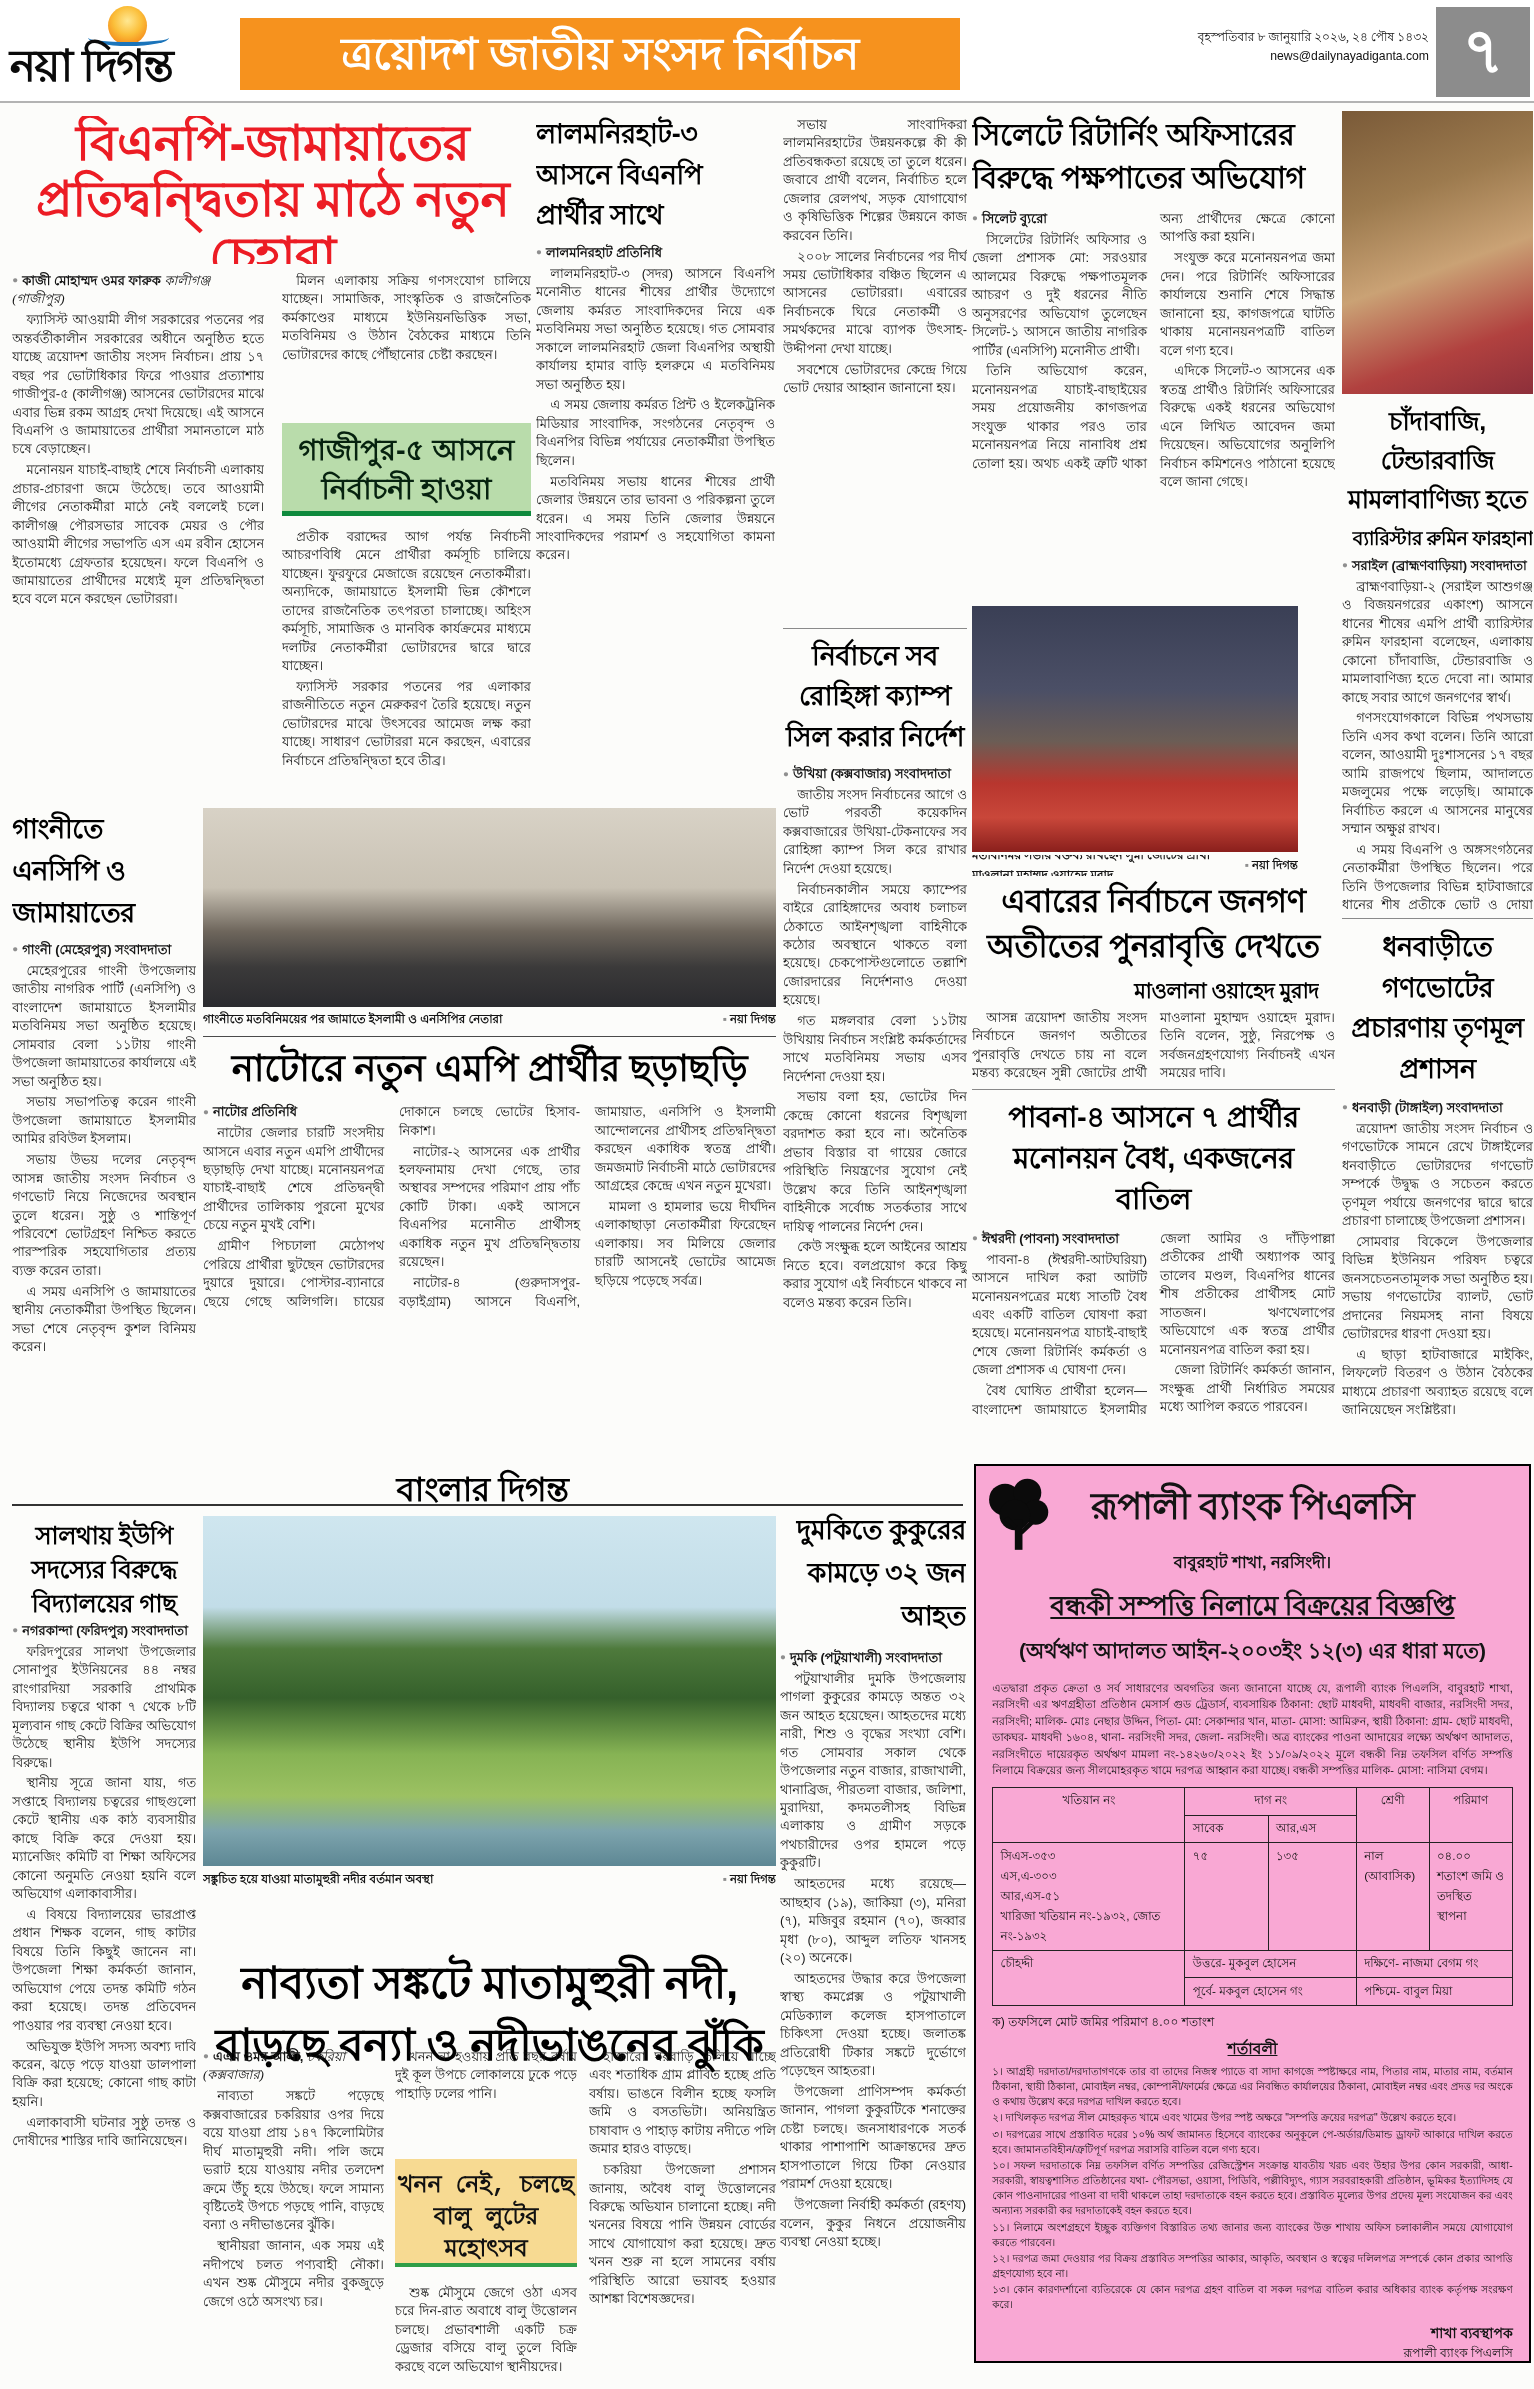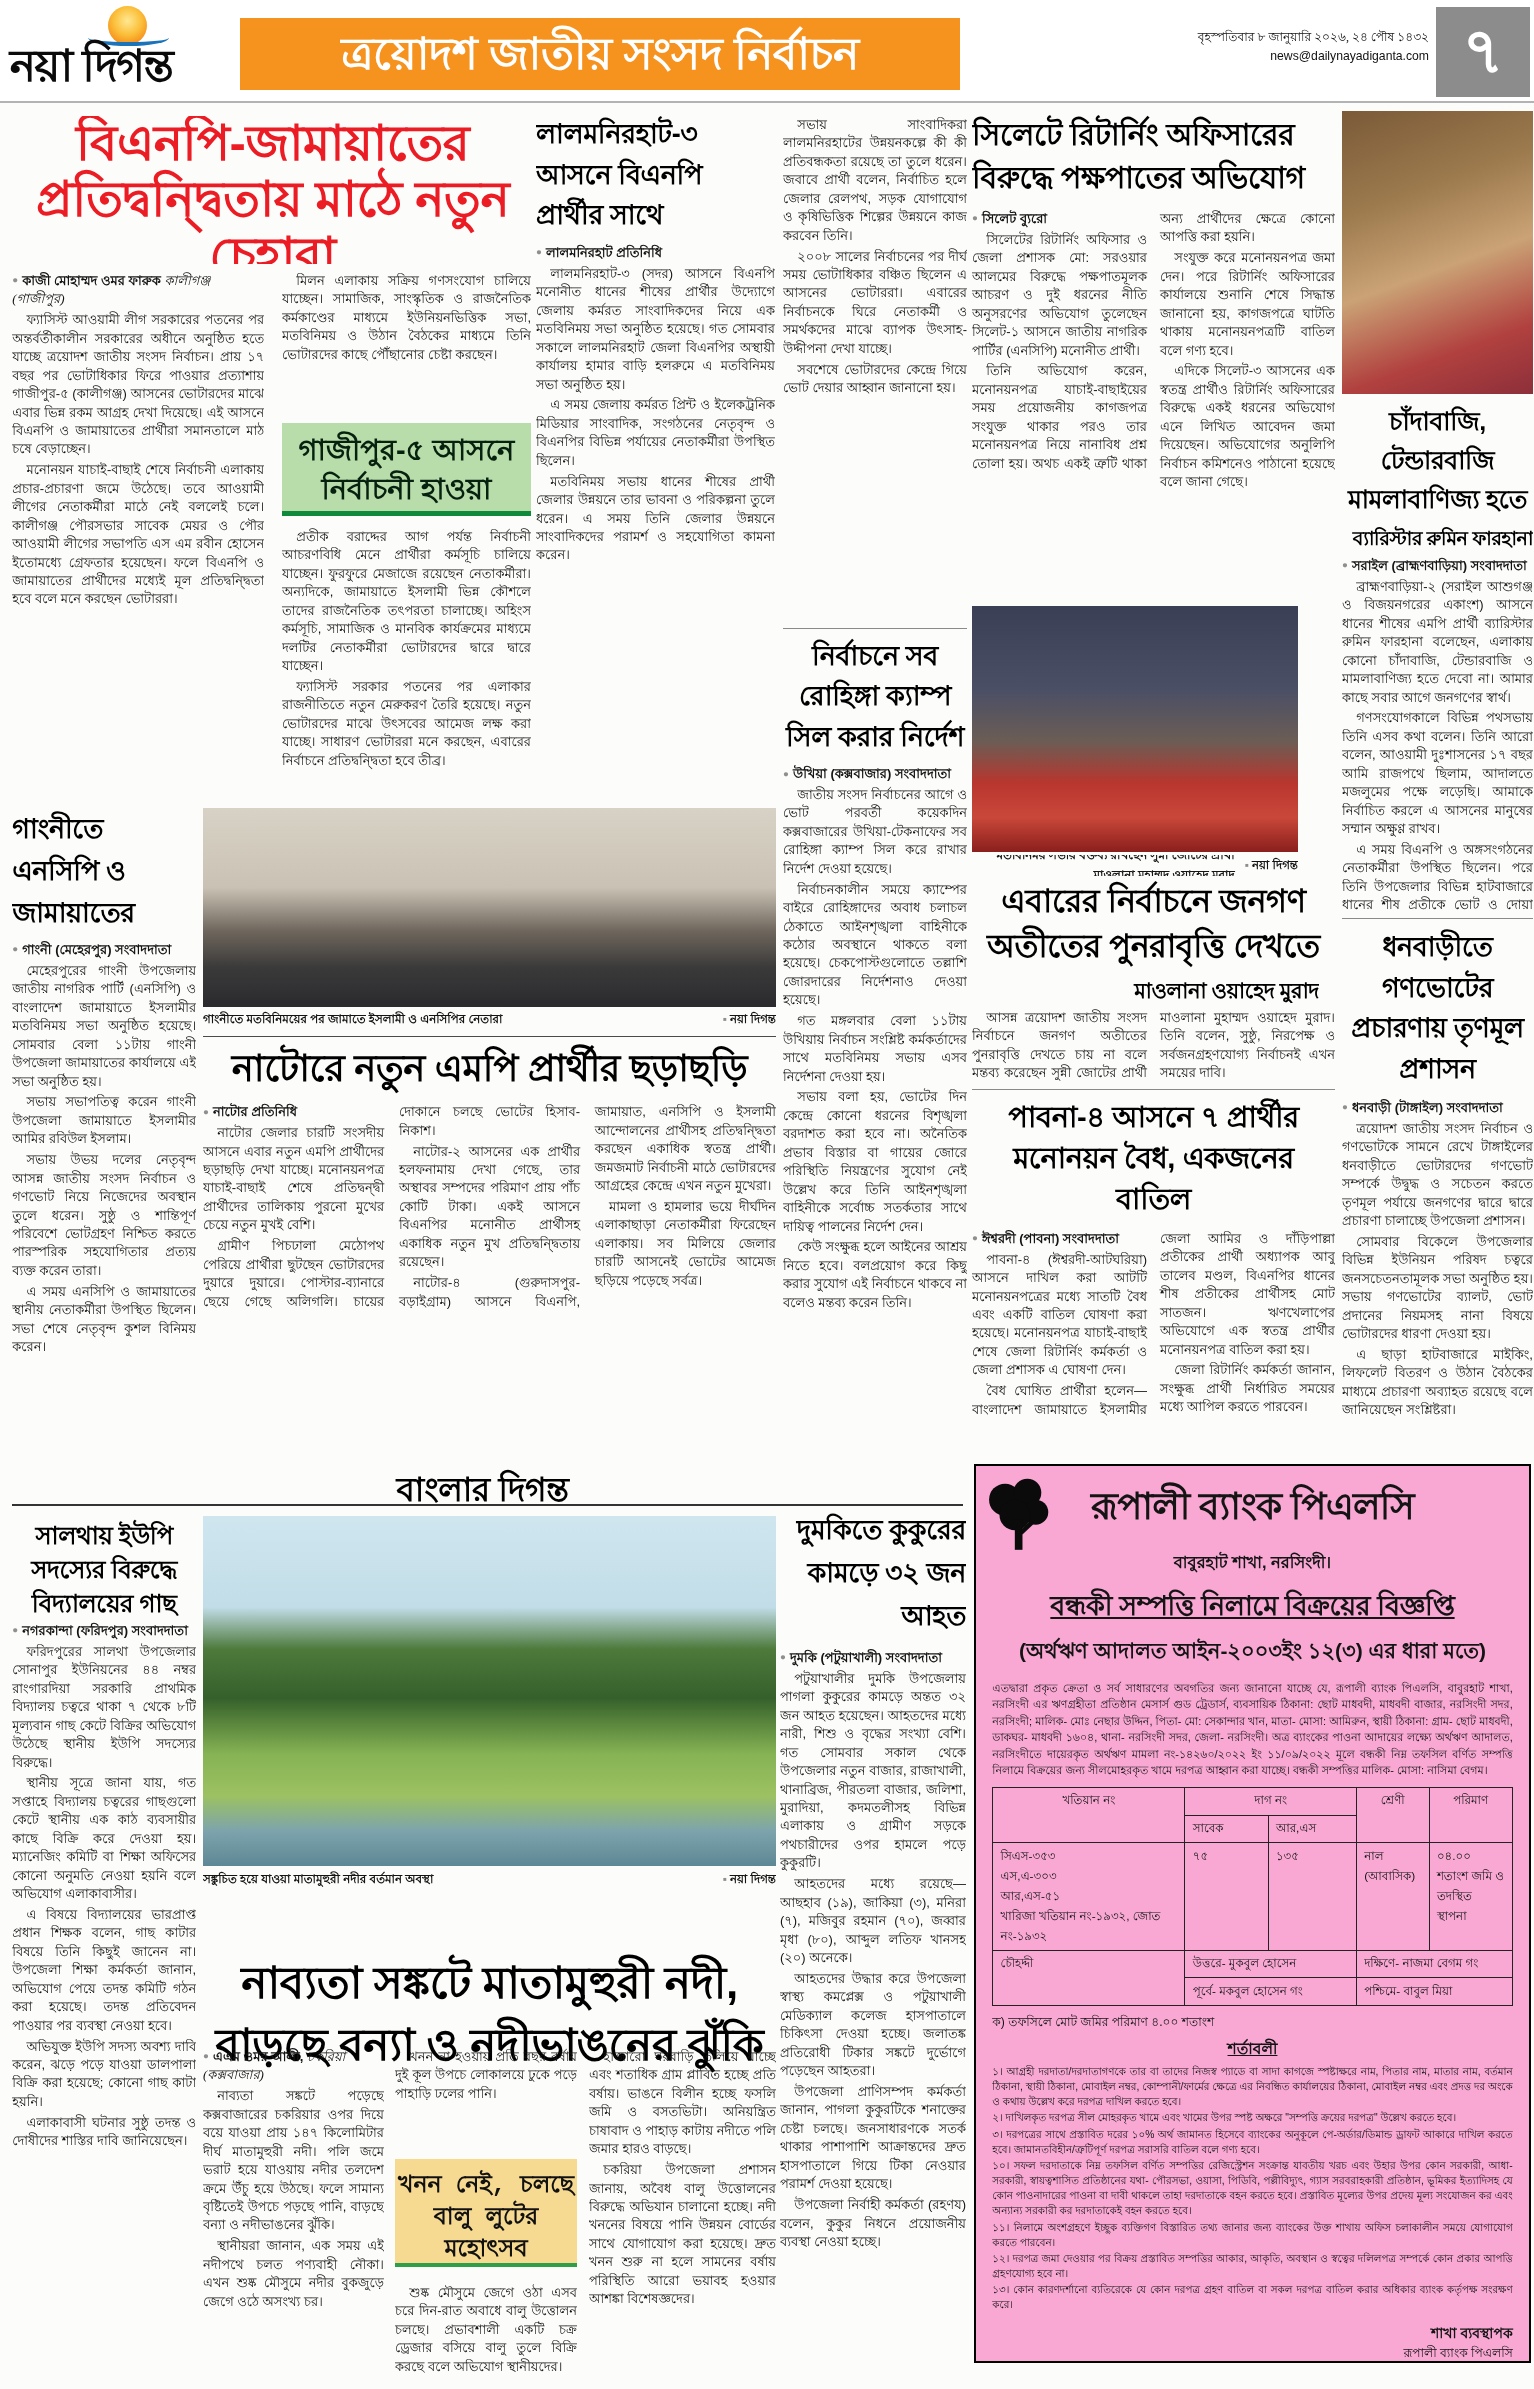--- a/index.html
+++ b/index.html
@@ -8,21 +8,21 @@
   .abs { position:absolute; }
   .hl { font-weight:800; color:#000; letter-spacing:-0.4px; }
   .center { text-align:center; }
   .right { text-align:right; }
   .body-text { overflow:hidden; }
   .body-text p { margin:0 0 2.4px; text-align:justify; text-indent:1.1em; font-size:13px; line-height:1.42; }
   .byline { font-size:13px; margin:0 0 4.9px; text-indent:0 !important; text-align:left !important; }
   .byline .dot { color:#8f8f8f; font-size:9.8px; margin-right:4.1px; vertical-align:1.6px; }
   .byline b { font-weight:800; }
   .loc { font-family:"Liberation Serif","DejaVu Serif",serif; font-style:italic; }
-  .caption { font-size:11.8px; font-weight:bold; display:flex; justify-content:space-between; align-items:center; overflow:hidden;text-align:right; }
+  .caption { font-size:11.8px; font-weight:bold; display:flex; justify-content:space-between; align-items:center; overflow:hidden; }
   .caption .credit { white-space:nowrap; margin-left:9.8px; }
   .caption .sq { color:#8f8f8f; margin-right:3.3px; }
   .photo { overflow:hidden; }
   .greenbox { background:#b9dcab; border-bottom:5.7px solid #0f8a3d; font-weight:800; text-align:center; font-size:29px; line-height:1.35; padding-top:8.1px; color:#06220f; }
   .yellowbox { background:#f7da92; border-bottom:4.9px solid #2f9e48; font-weight:800; text-align:center; font-size:23.6px; line-height:1.35; padding-top:11.4px; color:#111; }
   .rule-top { border-top:1.6px solid #4a4a4a; }
   .thin-top { border-top:1.2px solid #8a8a8a; }
   
   .header { position:absolute; left:0; top:0; width:1535px; height:103px; background:#fff; border-bottom:2.4px solid #b3b3b3; }
   .banner { background:#f6921e; color:#fff; font-weight:800; font-size:44px; text-align:center; line-height:72px; letter-spacing:-0.4px; }

